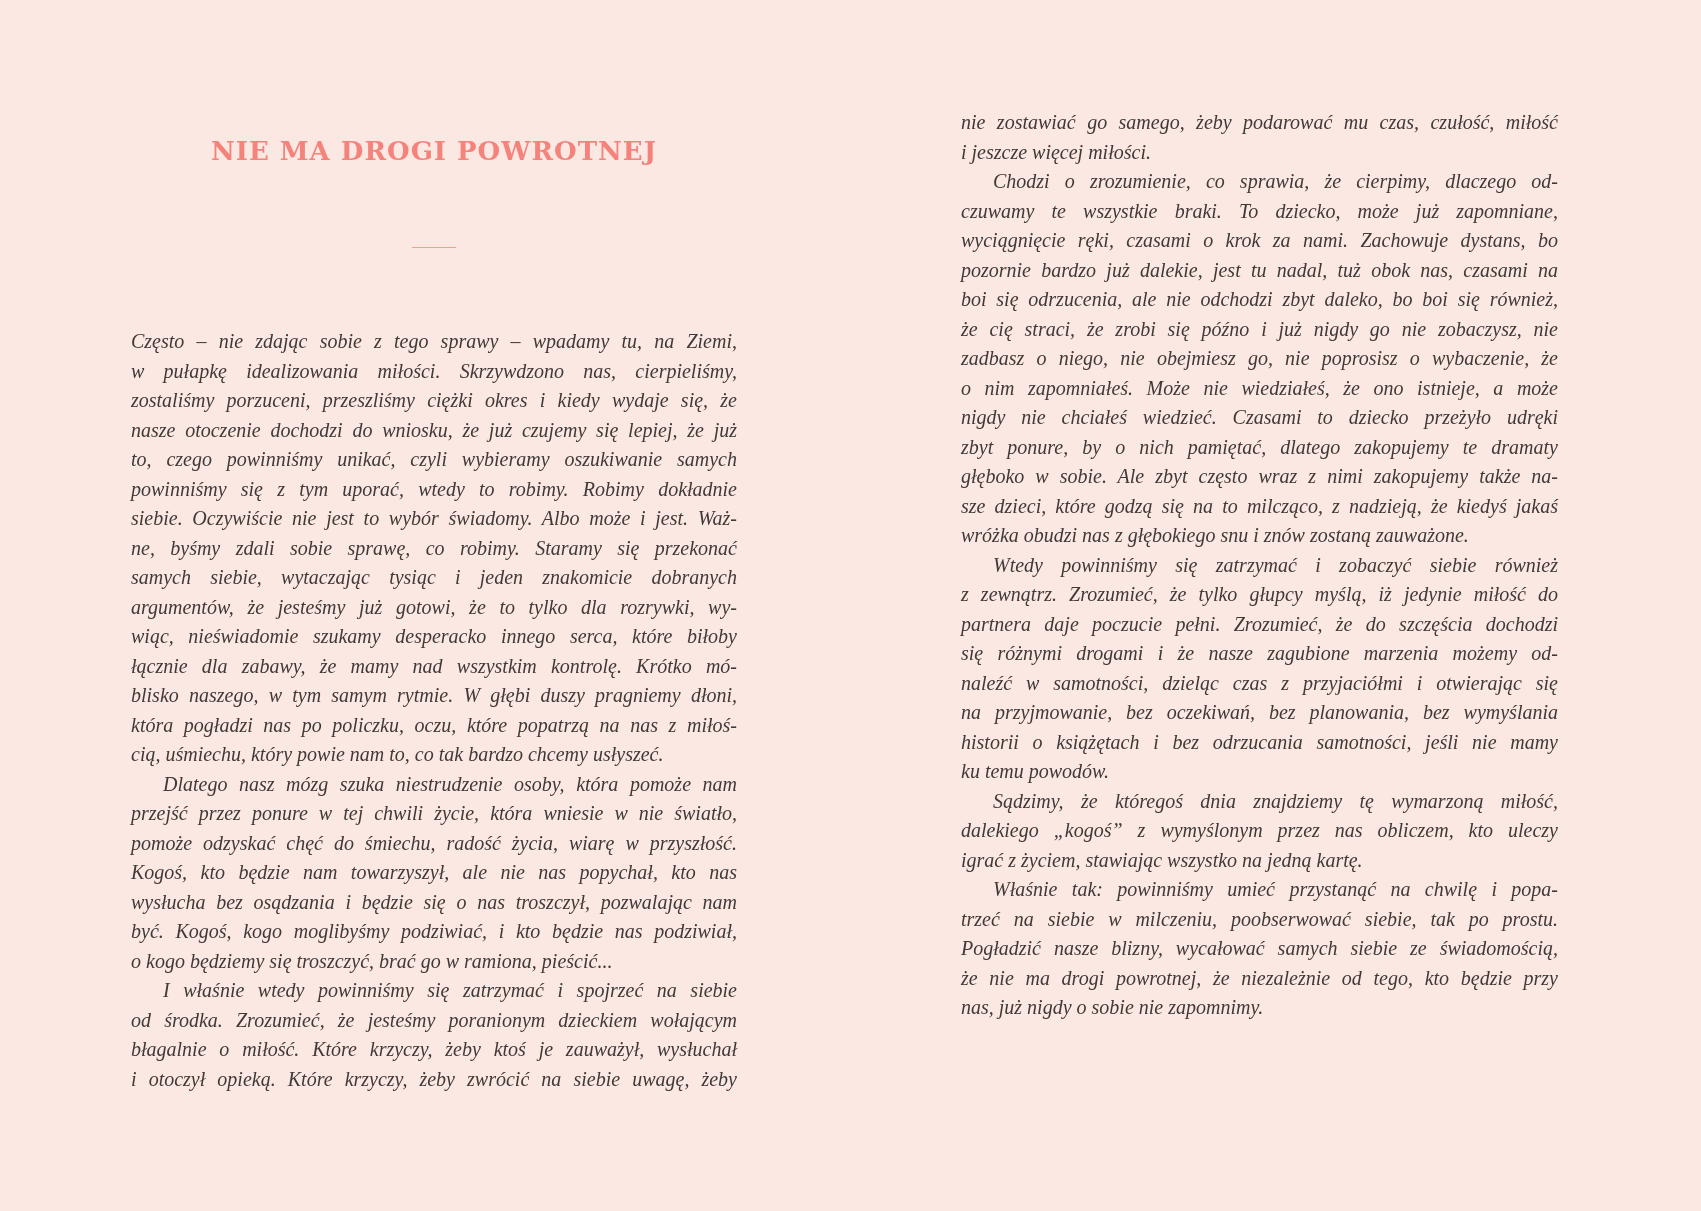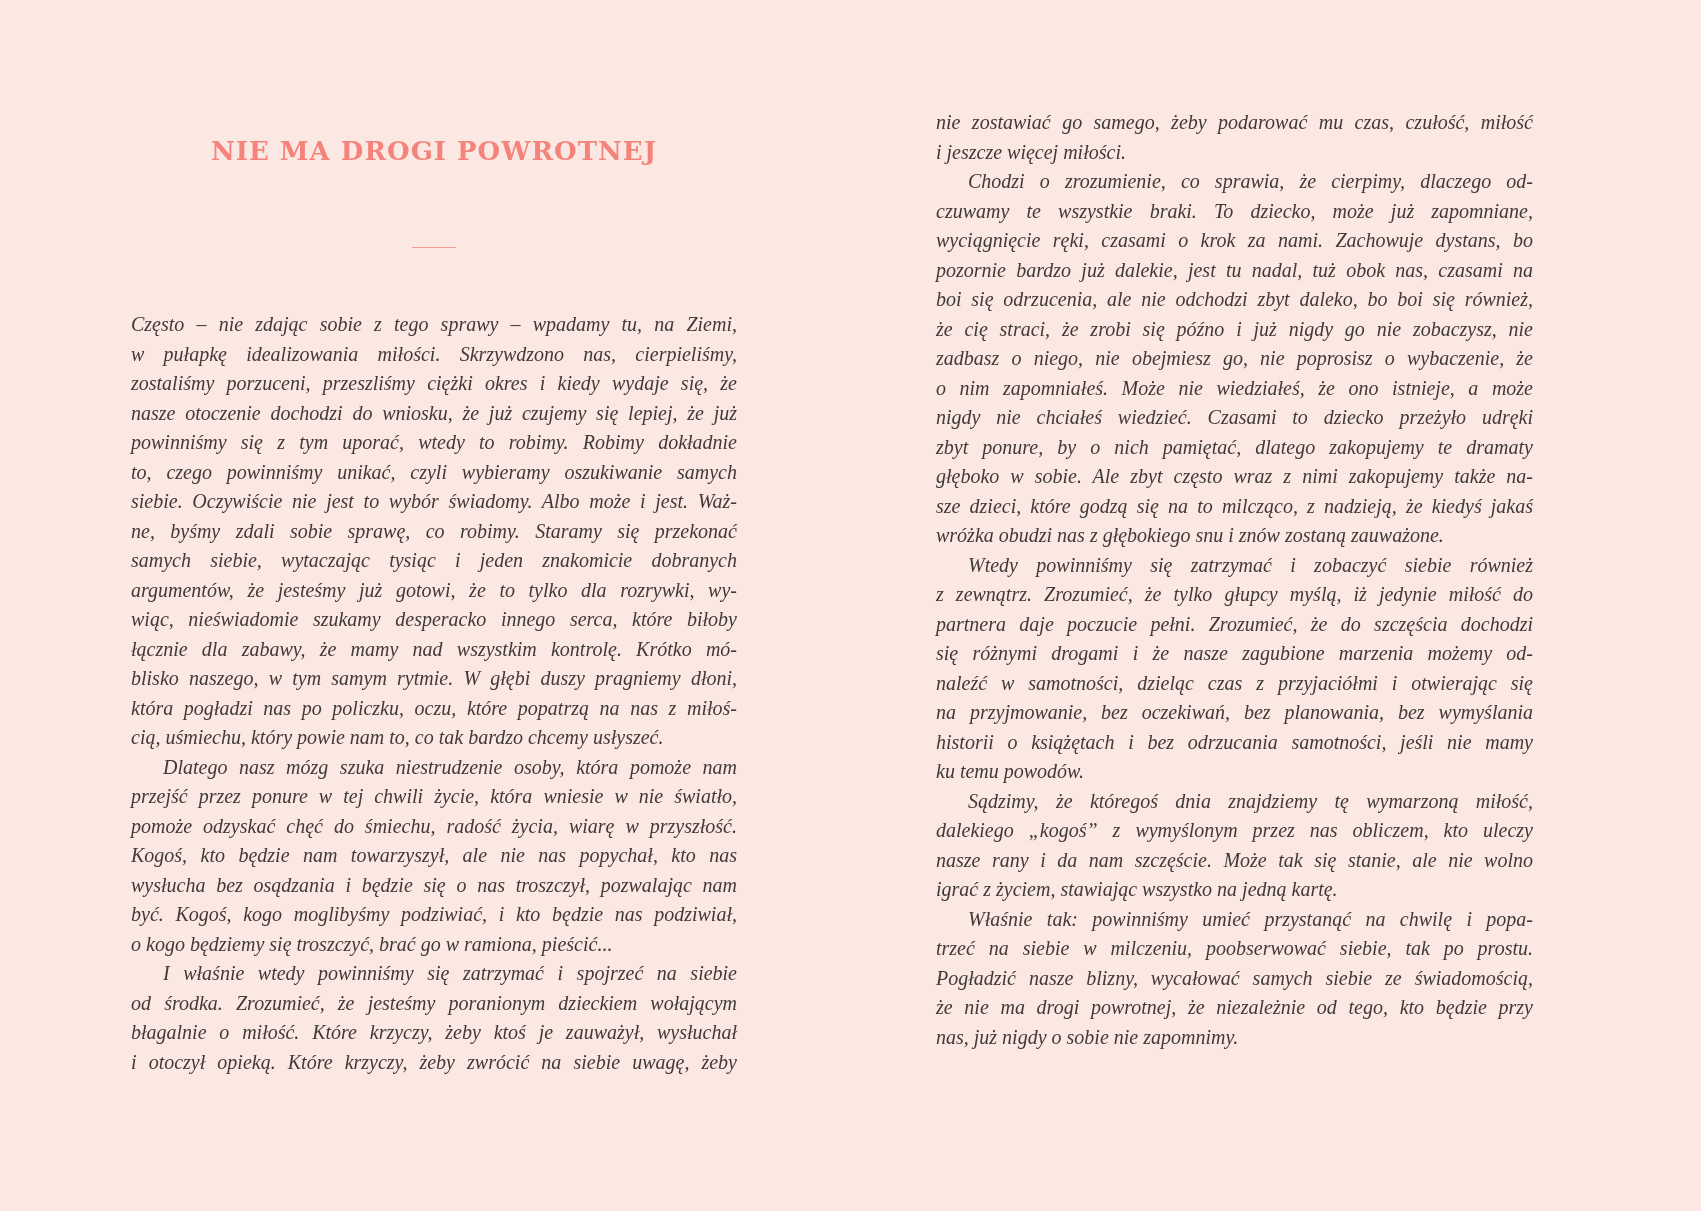--- a/index.html
+++ b/index.html
@@ -18,21 +18,21 @@
     height:1211px;
     background:var(--bg);
     overflow:hidden;
   }
   .page{
     position:absolute;
     top:0;
     height:100%;
   }
   .page.left{ left:131px; width:606px;margin-top:36px; }
-  .page.right{ left:936px; width:597px; }
+  .page.right{ left:961px; width:597px; }
 
   .chapter-title{
     position:absolute;
     top:100px;
     left:0;
     width:100%;
     margin:0;
     text-align:center;
     font-family:"DejaVu Serif", serif;
     font-weight:700;
@@ -52,21 +52,21 @@
   }
   .body-text{
     position:absolute;
     left:0;
     width:100%;
     color:var(--ink);
     font-style:italic;
     font-size:20px;
     line-height:29.5px;
   }
-  .page.left  .body-text{ top:274px;font-family:Liberation Serif, serif; }
+  .page.left  .body-text{ top:291px;font-family:Liberation Serif, serif; }
   .page.right .body-text{ top:108px; }
 
   .paragraph{ margin:0; }
   .line{
     text-align:justify;
     text-align-last:justify;
     text-justify:inter-word;
     white-space:normal;
   }
   .line.para-end{ text-align-last:auto; }
@@ -79,22 +79,22 @@
 
   <section class="page left">
     <h1 class="chapter-title">NIE MA DROGI POWROTNEJ</h1>
     <div class="divider"></div>
     <div class="body-text">
         <div class="paragraph">
           <div class="line">Często – nie zdając sobie z tego sprawy – wpadamy tu, na Ziemi,</div>
           <div class="line">w pułapkę idealizowania miłości. Skrzywdzono nas, cierpieliśmy,</div>
           <div class="line">zostaliśmy porzuceni, przeszliśmy ciężki okres i kiedy wydaje się, że</div>
           <div class="line">nasze otoczenie dochodzi do wniosku, że już czujemy się lepiej, że już</div>
+          <div class="line">to, czego powinniśmy unikać, czyli wybieramy oszukiwanie samych</div>
           <div class="line">powinniśmy się z tym uporać, wtedy to robimy. Robimy dokładnie</div>
-          <div class="line">to, czego powinniśmy unikać, czyli wybieramy oszukiwanie samych</div>
           <div class="line">siebie. Oczywiście nie jest to wybór świadomy. Albo może i jest. Waż-</div>
           <div class="line">ne, byśmy zdali sobie sprawę, co robimy. Staramy się przekonać</div>
           <div class="line">samych siebie, wytaczając tysiąc i jeden znakomicie dobranych</div>
           <div class="line">argumentów, że jesteśmy już gotowi, że to tylko dla rozrywki, wy-</div>
           <div class="line">wiąc, nieświadomie szukamy desperacko innego serca, które biłoby</div>
           <div class="line">łącznie dla zabawy, że mamy nad wszystkim kontrolę. Krótko mó-</div>
           <div class="line">blisko naszego, w tym samym rytmie. W głębi duszy pragniemy dłoni,</div>
           <div class="line">która pogładzi nas po policzku, oczu, które popatrzą na nas z miłoś-</div>
           <div class="line para-end">cią, uśmiechu, który powie nam to, co tak bardzo chcemy usłyszeć.</div>
         </div>
@@ -143,21 +143,20 @@
           <div class="line">partnera daje poczucie pełni. Zrozumieć, że do szczęścia dochodzi</div>
           <div class="line">się różnymi drogami i że nasze zagubione marzenia możemy od-</div>
           <div class="line">naleźć w samotności, dzieląc czas z przyjaciółmi i otwierając się</div>
           <div class="line">na przyjmowanie, bez oczekiwań, bez planowania, bez wymyślania</div>
           <div class="line">historii o książętach i bez odrzucania samotności, jeśli nie mamy</div>
           <div class="line para-end">ku temu powodów.</div>
         </div>
         <div class="paragraph">
           <div class="line indented">Sądzimy, że któregoś dnia znajdziemy tę wymarzoną miłość,</div>
           <div class="line">dalekiego „kogoś” z wymyślonym przez nas obliczem, kto uleczy</div>
-          <div class="line">nasze rany i da nam szczęście. Może tak się stanie, ale nie wolno</div>
           <div class="line para-end">igrać z życiem, stawiając wszystko na jedną kartę.</div>
         </div>
         <div class="paragraph">
           <div class="line indented">Właśnie tak: powinniśmy umieć przystanąć na chwilę i popa-</div>
           <div class="line">trzeć na siebie w milczeniu, poobserwować siebie, tak po prostu.</div>
           <div class="line">Pogładzić nasze blizny, wycałować samych siebie ze świadomością,</div>
           <div class="line">że nie ma drogi powrotnej, że niezależnie od tego, kto będzie przy</div>
           <div class="line para-end">nas, już nigdy o sobie nie zapomnimy.</div>
         </div>
       </div>

